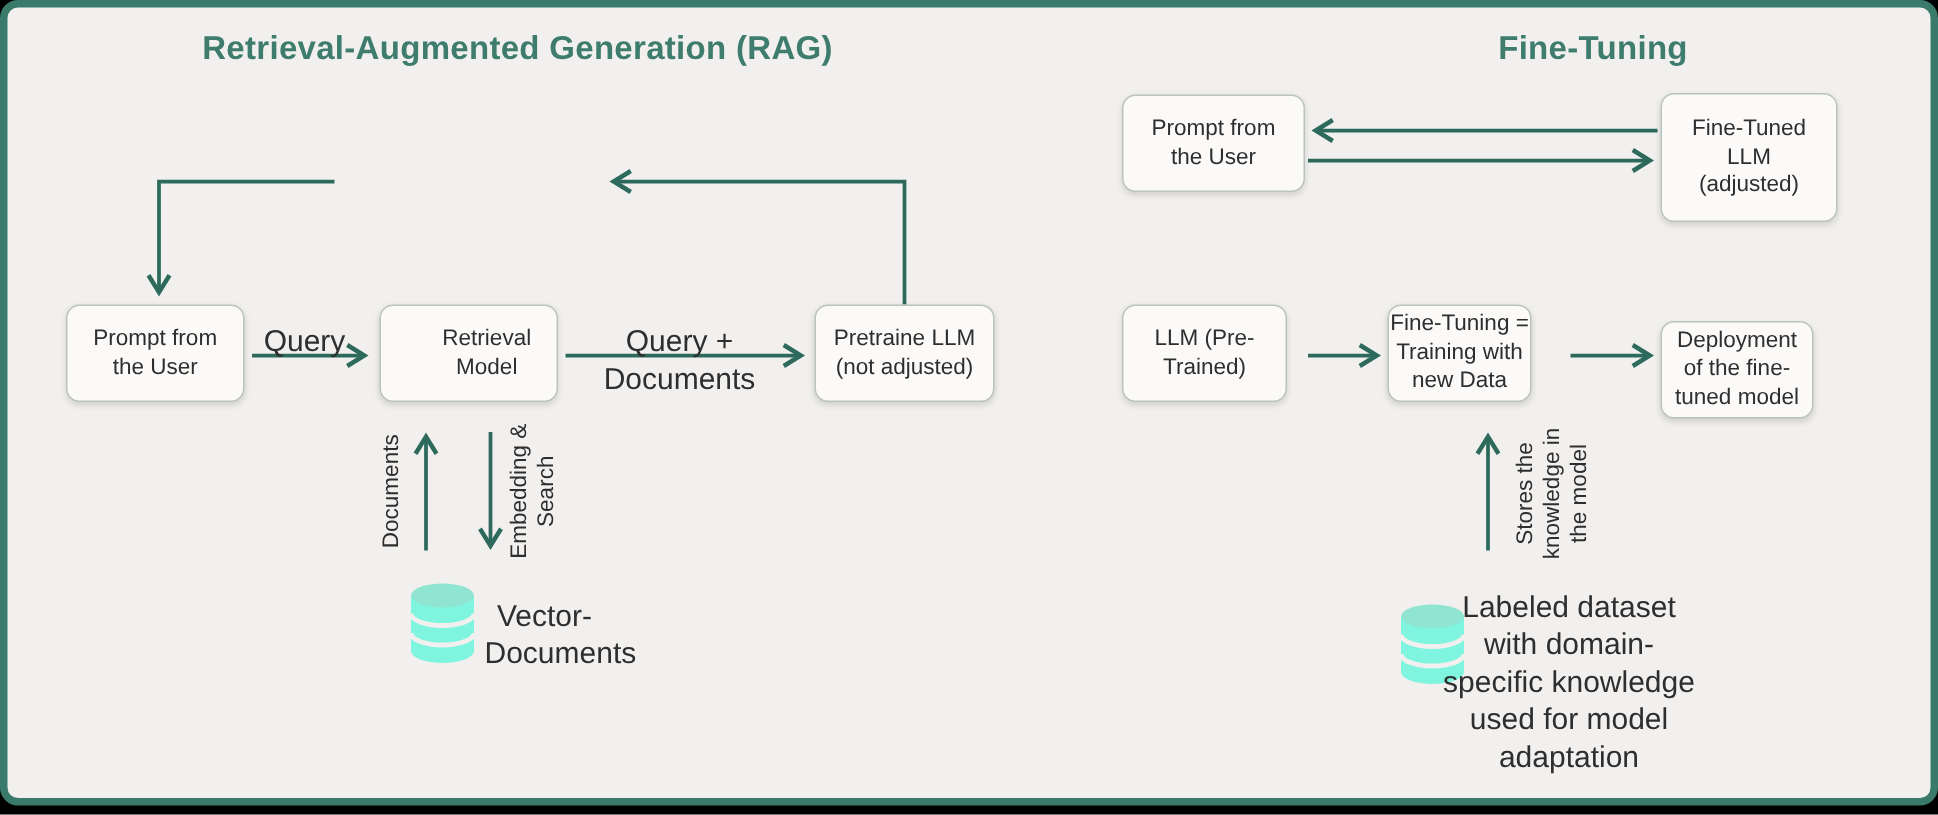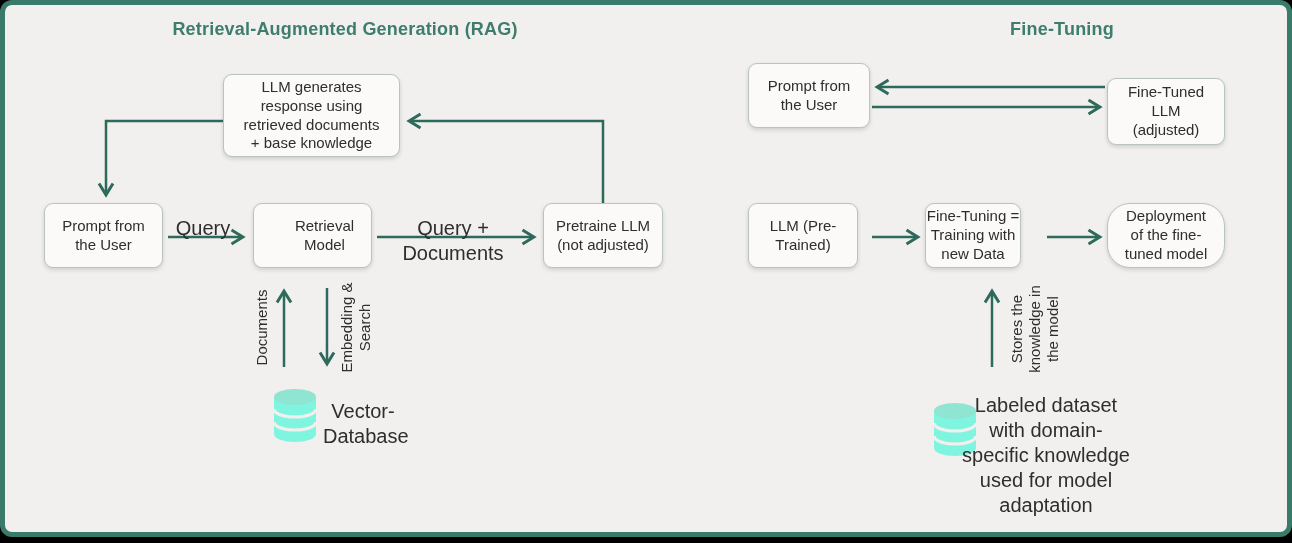--- a/index.html
+++ b/index.html
@@ -11,21 +11,21 @@
   .frame{
     position:absolute;left:0;top:0;
     width:1282px;height:527px;
     background:#f2f0ee;
     border:5px solid #3a7a6a;
     border-radius:12px;
   }
   .canvas{position:absolute;left:0;top:0;width:1292px;height:537px;}
   .title{
     position:absolute;
-    font-size:18px;font-weight:bold;color:#3e7d6d;
+    font-size:22px;font-weight:bold;color:#3e7d6d;
     text-align:center;letter-spacing:.2px;
   }
   .title-left{left:60px;top:19px;width:570px;}
   .title-right{left:812px;top:19px;width:500px;}
   .node{
     position:absolute;
     background:#fbfaf9;
     border:1px solid #b9c4bd;
     border-radius:9px;
     box-shadow:0 2px 4px rgba(0,0,0,.14);
@@ -84,57 +84,53 @@
 
       <path d="M1047,237 H1099" marker-end="url(#ah)"></path>
 
       <path d="M992,367 V292" marker-end="url(#ah)"></path>
     </g>
   </svg>
 
   <div class="title title-left">Retrieval-Augmented Generation (RAG)</div>
   <div class="title title-right">Fine-Tuning</div>
 
-  <div class="node" style="left:223px;top:74px;width:177px;height:83px;">LLM generates
-response using
-retrieved documents
-+ base knowledge</div>
   <div class="node" style="left:44px;top:203px;width:119px;height:65px;">Prompt from
 the User</div>
   <div class="node" style="left:253px;top:203px;width:119px;height:65px;padding-left:24px;">Retrieval
 Model</div>
   <div class="node" style="left:543px;top:203px;width:120px;height:65px;">Pretraine LLM
 (not adjusted)</div>
 
   <div class="lbl" style="left:153px;top:216px;width:100px;">Query</div>
   <div class="lbl" style="left:377px;top:216px;width:152px;">Query + Documents</div>
   <div class="vlbl" style="left:212px;top:318px;width:100px;height:19px;">Documents</div>
   <div class="vlbl" style="left:301px;top:309px;width:110px;height:37px;">Embedding &amp;
 Search</div>
 
   <svg class="db-icon" style="left:272px;top:388px;" width="46" height="56" viewBox="0 0 46 56">
     <path d="M2,9 V46 a21,8 0 0 0 42,0 V9 Z" fill="#7ff5df"></path>
     <path d="M2,21 a21,8 0 0 0 42,0" fill="none" stroke="#f2f0ee" stroke-width="3.2"></path>
     <path d="M2,34 a21,8 0 0 0 42,0" fill="none" stroke="#f2f0ee" stroke-width="3.2"></path>
     <ellipse cx="23" cy="9" rx="21" ry="8" fill="#8fe5d2"></ellipse>
   </svg>
   <div class="lbl" style="left:323px;top:399px;width:80px;">Vector-
-Database</div>
+Documents</div>
 
   <div class="node" style="left:748px;top:63px;width:122px;height:65px;">Prompt from
 the User</div>
-  <div class="node" style="left:1107px;top:78px;width:118px;height:67px;">Fine-Tuned
+  <div class="node" style="left:1107px;top:62px;width:118px;height:86px;">Fine-Tuned
 LLM
 (adjusted)</div>
   <div class="node" style="left:748px;top:203px;width:110px;height:65px;">LLM (Pre-
 Trained)</div>
   <div class="node" style="left:925px;top:203px;width:96px;height:65px;">Fine-Tuning =
 Training with
 new Data</div>
-  <div class="node" style="left:1107px;top:203px;width:118px;height:65px;border-radius:23px;">Deployment
+  <div class="node" style="left:1107px;top:214px;width:102px;height:65px;">Deployment
 of the fine-
 tuned model</div>
 
   <div class="vlbl" style="left:980px;top:301px;width:112px;height:56px;">Stores the
 knowledge in
 the model</div>
 
   <svg class="db-icon" style="left:932px;top:402px;" width="46" height="56" viewBox="0 0 46 56">
     <path d="M2,9 V46 a21,8 0 0 0 42,0 V9 Z" fill="#7ff5df"></path>
     <path d="M2,21 a21,8 0 0 0 42,0" fill="none" stroke="#f2f0ee" stroke-width="3.2"></path>

